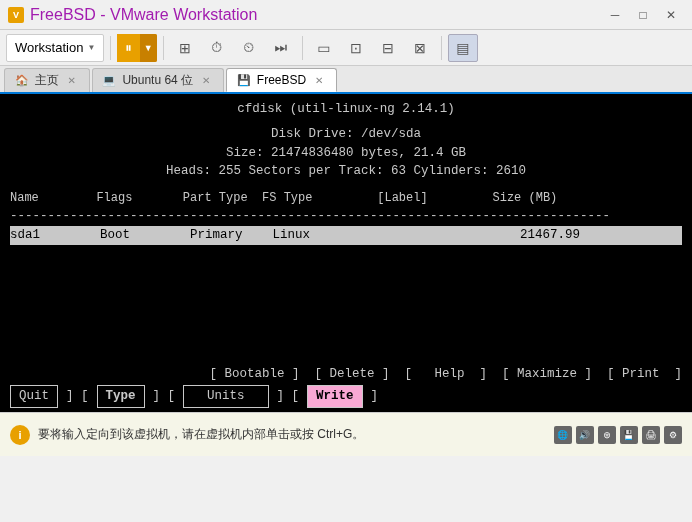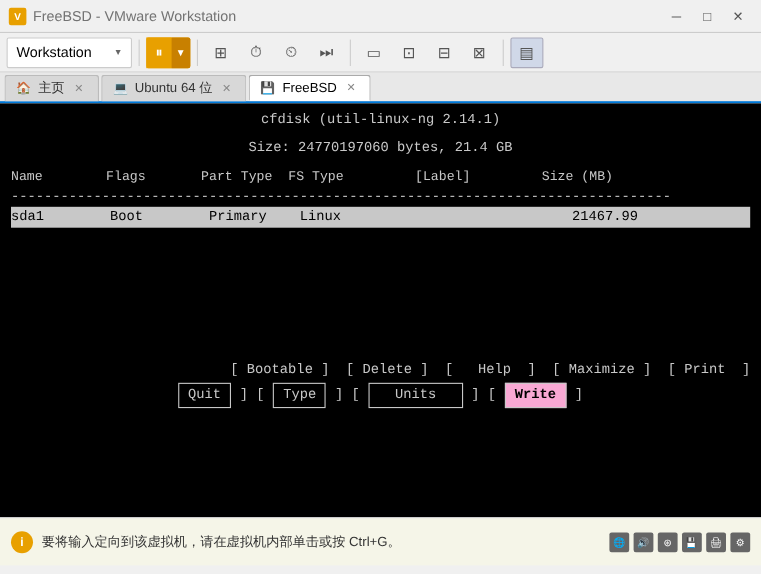--- a/index.html
+++ b/index.html
@@ -29,22 +29,22 @@
       border-radius: 2px;
       display: flex;
       align-items: center;
       justify-content: center;
       color: white;
       font-size: 9px;
       font-weight: bold;
     }
     .title-bar-text {
       flex: 1;
-      font-size: 13px;
-      color: #737373;
+      font-size: 16px;
+      color: #a21caf;
     }
     .title-bar-controls {
       display: flex;
       gap: 2px;
     }
     .title-btn {
       width: 26px;
       height: 22px;
       background: transparent;
       border: none;
@@ -69,21 +69,21 @@
     .menu-workstation {
       display: flex;
       align-items: center;
       background: #fff;
       border: 1px solid #ccc;
       border-radius: 2px;
       padding: 2px 8px;
       cursor: pointer;
       font-size: 13px;
       font-weight: 500;
-      gap: 20px;
+      gap: 4px;
       height: 28px;
     }
     .menu-workstation .arrow {
       font-size: 8px;
       color: #666;
     }
     .toolbar-sep {
       width: 1px;
       height: 24px;
       background: #ccc;
@@ -178,21 +178,21 @@
       font-size: 11px;
     }
 
     
     .terminal {
       background: #000;
       color: #c8c8c8;
       font-family: 'Courier New', monospace;
       font-size: 12.5px;
       padding: 6px 10px;
-      height: 376px;
+      height: 318px;
       overflow: hidden;
       line-height: 1.5;
     }
     .terminal .header-line {
       text-align: center;
       color: #c8c8c8;
     }
     .terminal .partition-row {
       display: flex;
       color: #c8c8c8;
@@ -308,31 +308,33 @@
     <span class="tab-icon">💾</span>
     <span>FreeBSD</span>
     <span class="tab-close">✕</span>
   </div>
 </div>
 
 <div class="terminal">
   <div class="terminal-inner">
     <div class="header-line">cfdisk (util-linux-ng 2.14.1)</div>
     <div style="height:6px"></div>
-    <div class="header-line">Size: 24770197060 bytes, 21.4 GB</div>
+    <div class="header-line">Disk Drive: /dev/sda</div>
+    <div class="header-line">Size: 21474836480 bytes, 21.4 GB</div>
+    <div class="header-line">Heads: 255   Sectors per Track: 63   Cylinders: 2610</div>
     <div style="height:8px"></div>
     <div style="font-size:12px;white-space:pre;">Name        Flags       Part Type  FS Type         [Label]         Size (MB)</div>
     <div style="white-space:pre;">--------------------------------------------------------------------------------</div>
     <div class="partition-row selected-row" style="white-space:pre;">sda1        Boot        Primary    Linux                            21467.99</div>
     <div style="height:120px"></div>
     <div style="white-space:pre;text-align:right;">[ Bootable ]  [ Delete ]  [   Help  ]  [ Maximize ]  [ Print  ]</div>
-    <div style="margin-top:2px; display:flex; justify-content:center; gap:8px; align-items:center;">
+    <div style="margin-top:2px; display:flex; justify-content:flex-start; gap:8px; align-items:center;">
       <span style="border:1px solid #c8c8c8; padding:1px 8px; cursor:pointer;">  Quit  </span>
       <span> ]  [ </span>
-      <span style="border:1px solid #c8c8c8; padding:1px 8px; cursor:pointer;">  Type  </span>
+      <span style="border:1px solid #c8c8c8; padding:1px 8px; cursor:pointer;font-weight:bold;">  Type  </span>
       <span> ]  [ </span>
       <span style="border:1px solid #c8c8c8; padding:1px 23px; cursor:pointer;">  Units  </span>
       <span> ]  [ </span>
       <span style="border:1px solid #c8c8c8; padding:1px 8px; cursor:pointer; background:#f9a8d4; color:#000; font-weight:bold;">  Write  </span>
       <span> ]</span>
     </div>
     <div style="height:6px"></div>
   </div>
 </div>
 

